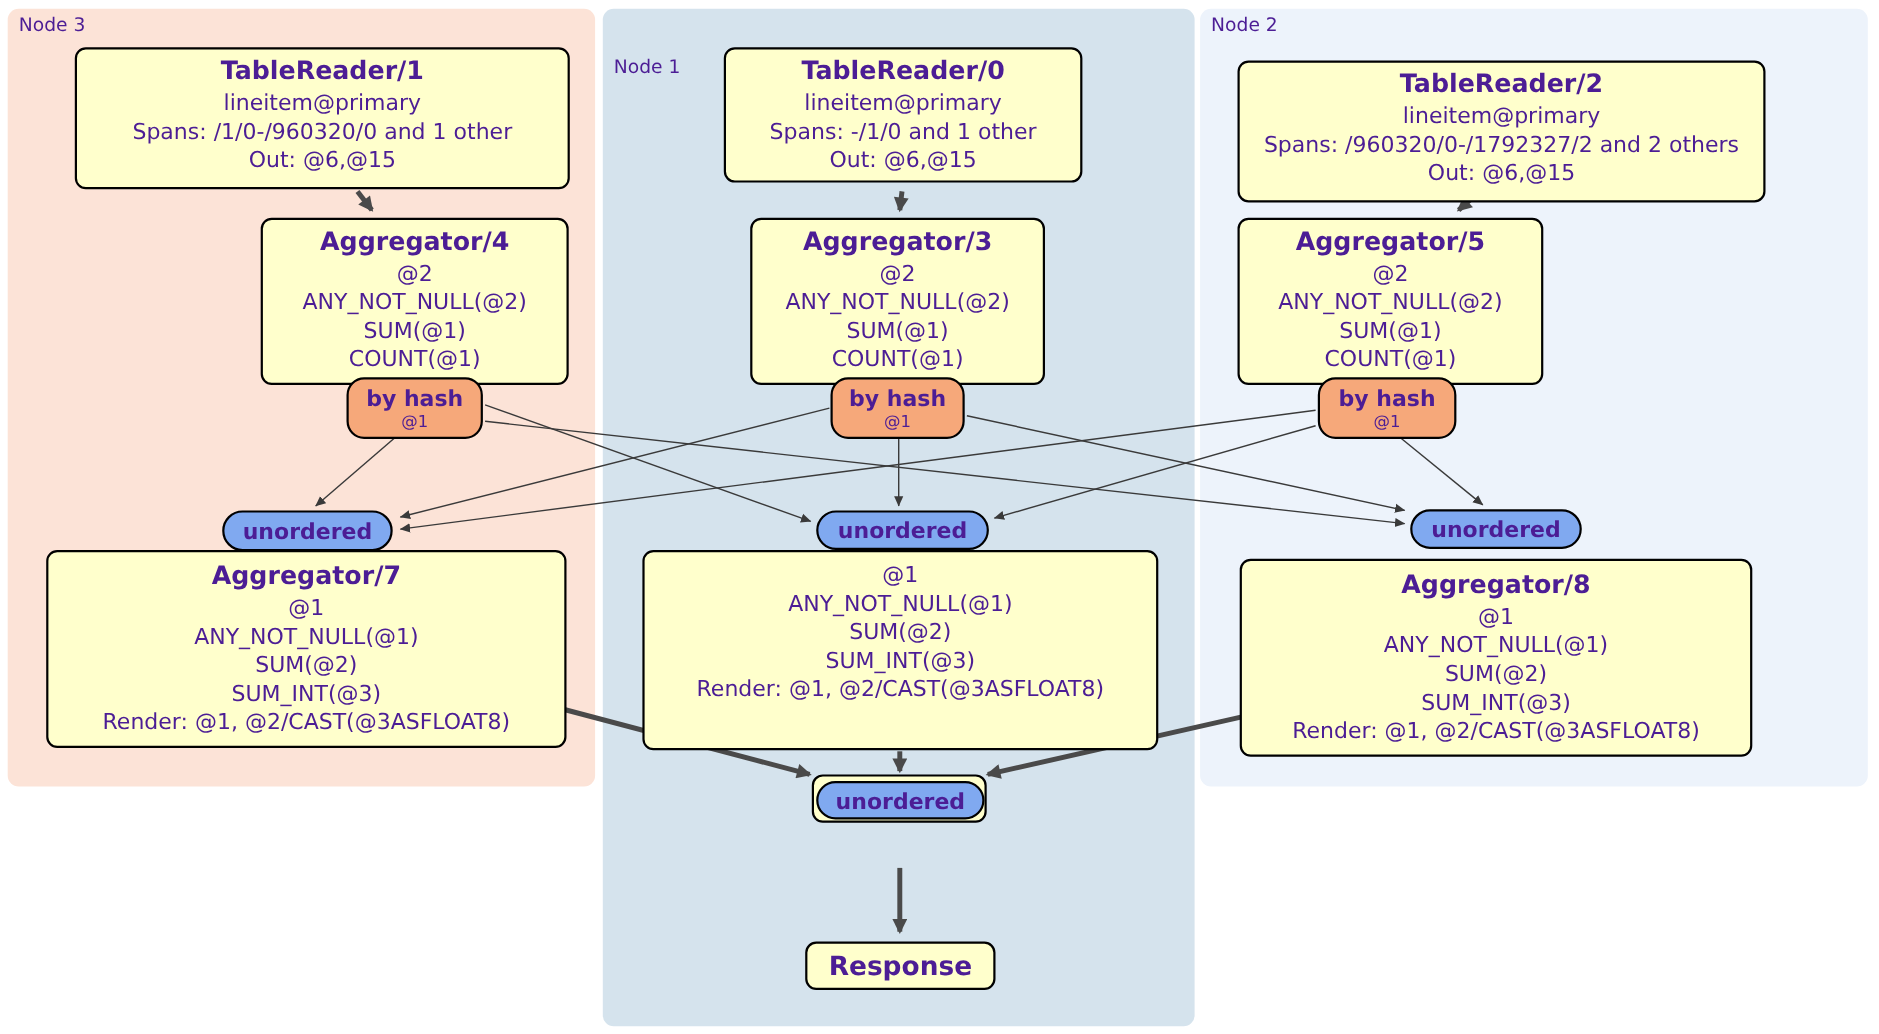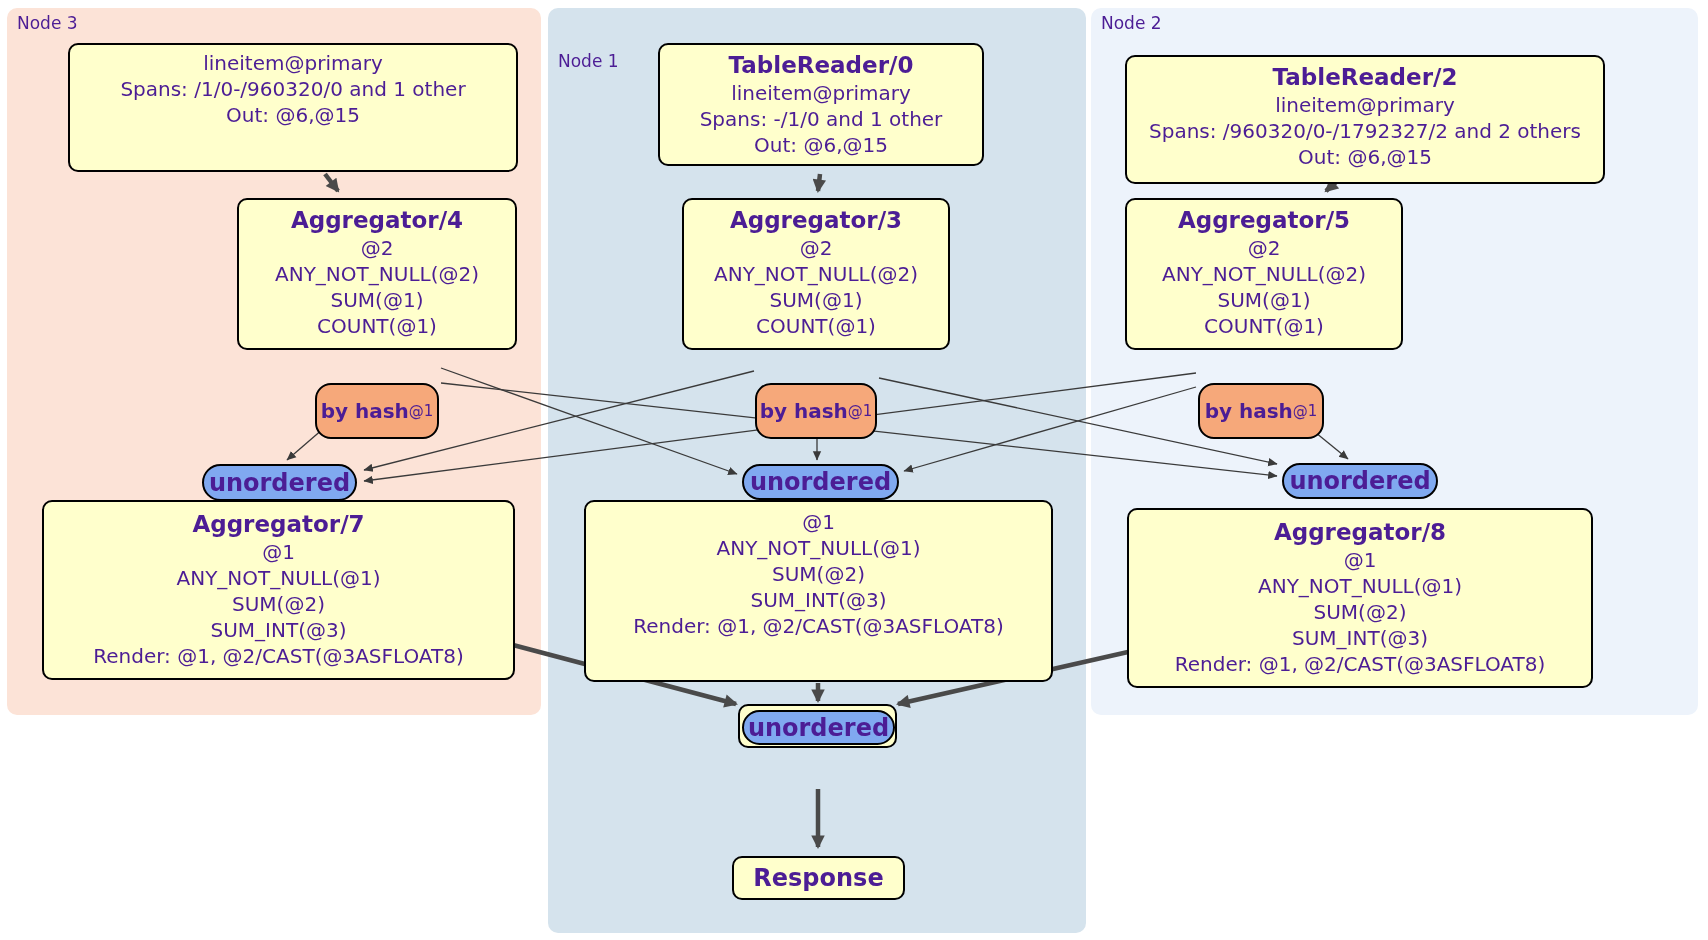--- a/index.html
+++ b/index.html
@@ -36,33 +36,33 @@
   #tr-n2{left:1125px;top:55px;width:480px;height:129px;text-align:center;}
   #agg1-n3{left:237px;top:198px;width:280px;height:152px;}
   #agg1-n1{left:682px;top:198px;width:268px;height:152px;}
   #agg1-n2{left:1125px;top:198px;width:278px;height:152px;}
   #agg2-n3{left:42px;top:500px;width:473px;height:180px;padding-top:7px;}
   #agg2-n1{left:584px;top:500px;width:469px;height:182px;padding-top:7px;}
   #agg2-n2{left:1127px;top:508px;width:466px;height:180px;padding-top:7px;}
 
   .router{
     position:absolute;background:#F6A87A;border:2px solid #000;border-radius:16px;
-    box-sizing:border-box;z-index:12;display:flex;flex-direction:row;
-    align-items:center;justify-content:center;margin-top:40px;
+    box-sizing:border-box;z-index:12;display:flex;flex-direction:column;
+    align-items:center;justify-content:center;
   }
   .router-label{font-size:20px;font-weight:bold;line-height:24px;}
   .router-detail{font-size:15px;line-height:19px;}
   #router-n3{left:315px;top:343px;width:124px;height:56px;}
   #router-n1{left:755px;top:343px;width:122px;height:56px;}
   #router-n2{left:1198px;top:343px;width:126px;height:56px;}
 
   .stream{
     position:absolute;background:#80A9F0;border:2px solid #000;border-radius:19px;
     box-sizing:border-box;z-index:12;display:flex;align-items:center;justify-content:center;
-    font-size:24px;font-weight:bold;
+    font-size:20px;font-weight:bold;
   }
   #stream-n3{left:202px;top:464px;width:155px;height:37px;}
   #stream-n1{left:742px;top:464px;width:157px;height:36px;}
   #stream-n2{left:1282px;top:463px;width:156px;height:36px;}
   #stream-final{left:742px;top:710px;width:153px;height:35px;}
 
   .termbox{
     position:absolute;background:#FFFFCC;border:2px solid #000;border-radius:10px;
     box-sizing:border-box;z-index:11;display:flex;align-items:center;justify-content:center;
     font-size:24px;font-weight:bold;
@@ -115,20 +115,21 @@
       <line class="thick" x1="818" y1="683" x2="818" y2="701" marker-end="url(#mthick)"></line>
       <line class="thick" x1="1128" y1="652" x2="898" y2="704" marker-end="url(#mthick)"></line>
     </g>
 
     <g>
       <line class="thick" x1="818" y1="789" x2="818" y2="847" marker-end="url(#mthick)"></line>
     </g>
   </svg>
 
   <div class="nbox" id="tr-n3">
+    <div class="title">TableReader/1</div>
     <div class="bline">lineitem@primary</div>
     <div class="bline">Spans: /1/0-/960320/0 and 1 other</div>
     <div class="bline">Out: @6,@15</div>
   </div>
   <div class="nbox" id="agg1-n3">
     <div class="title">Aggregator/4</div>
     <div class="bline">@2</div>
     <div class="bline">ANY_NOT_NULL(@2)</div>
     <div class="bline">SUM(@1)</div>
     <div class="bline">COUNT(@1)</div>

